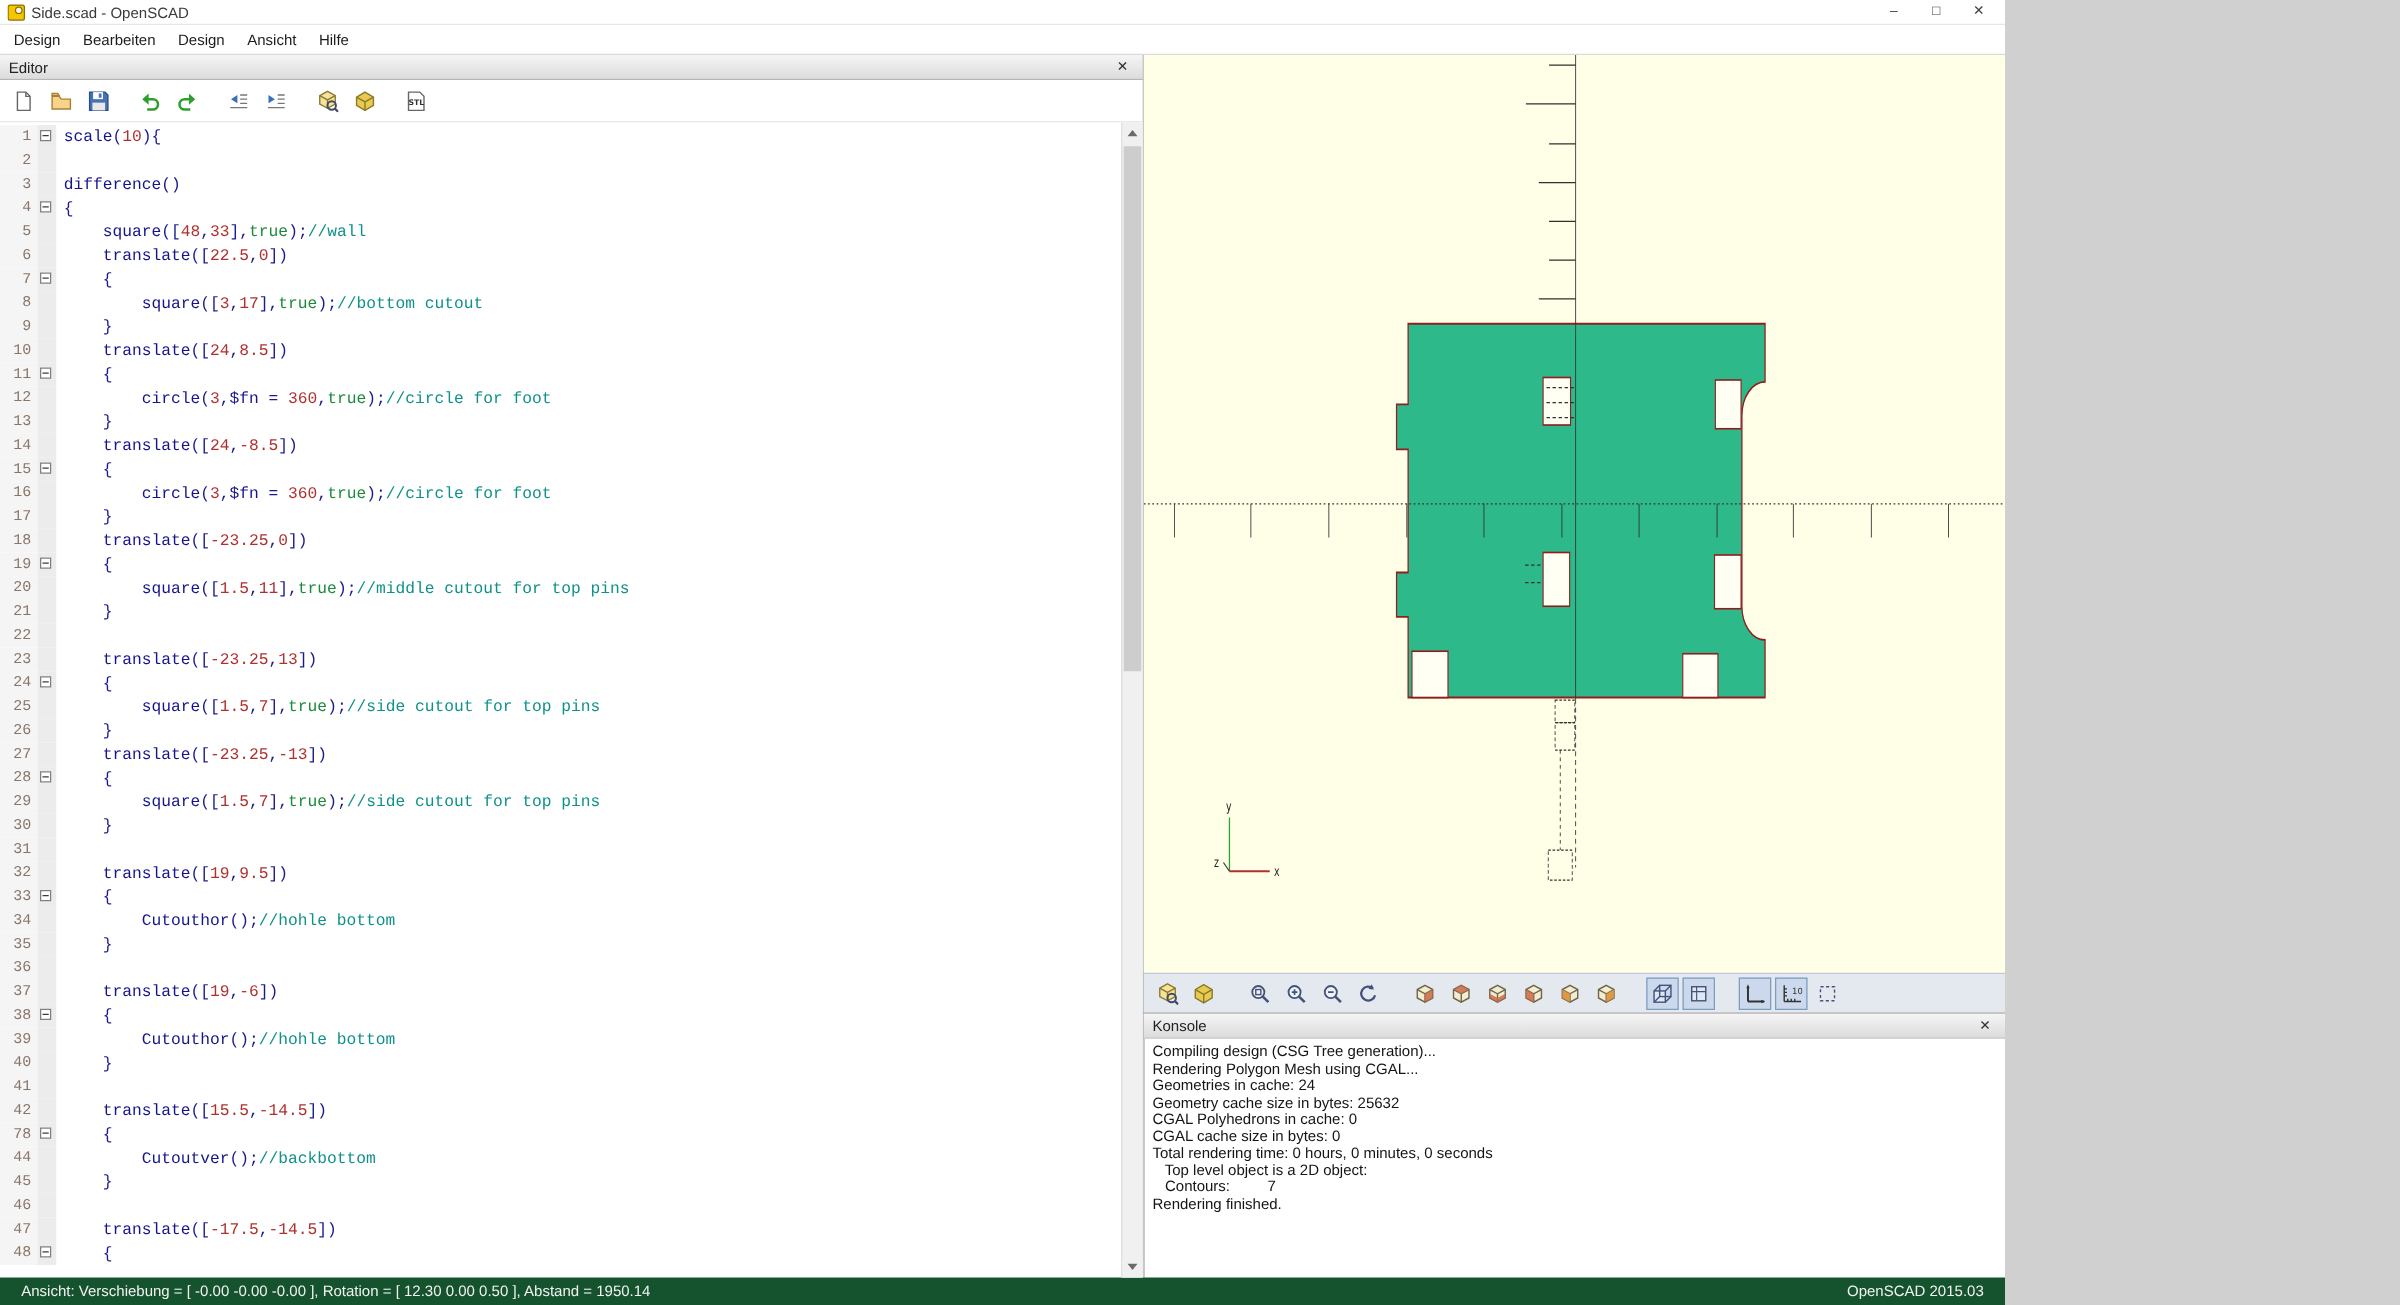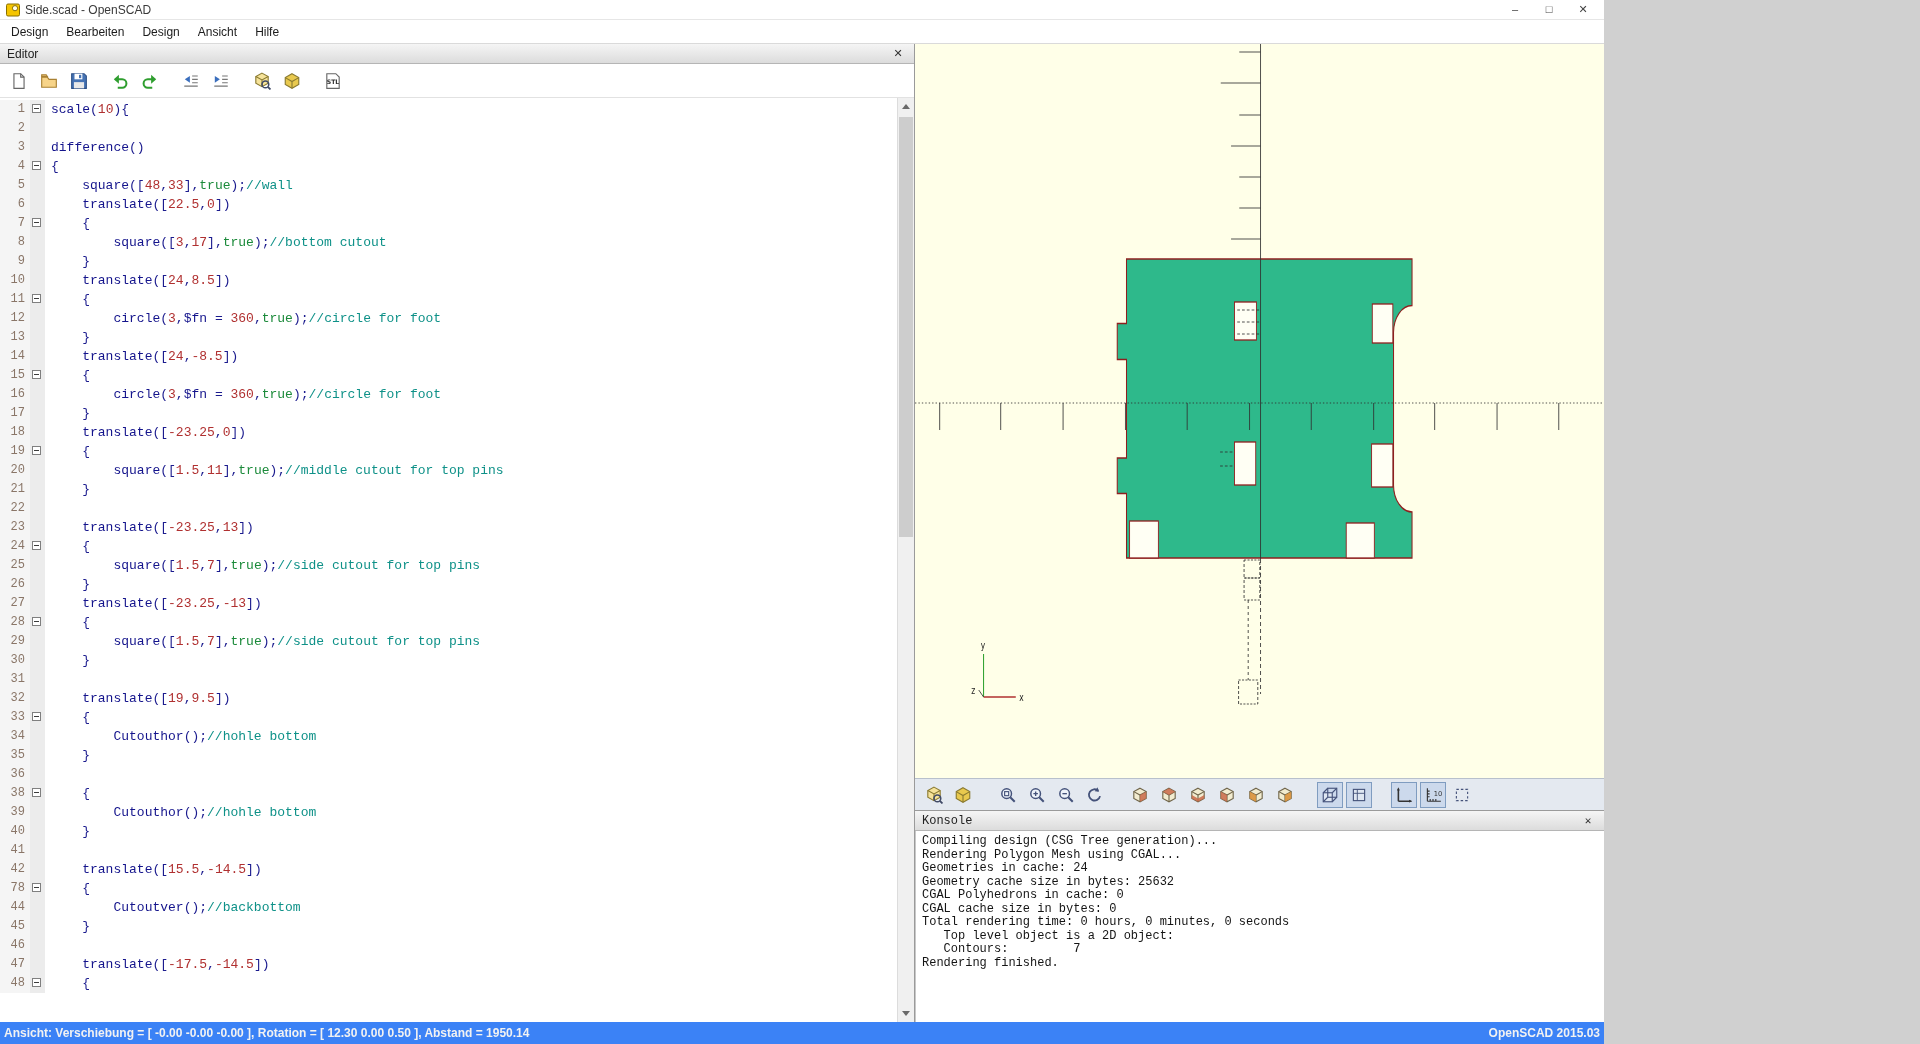--- a/index.html
+++ b/index.html
@@ -59,28 +59,28 @@
   .viewport svg{display:block;}
   svg text{font-family:"DejaVu Sans",sans-serif;}
 
   .viewport-toolbar{height:32px;flex:none;background:#e4e9f0;border-top:1px solid #b8c0cc;display:flex;
     align-items:center;padding:0 6px;gap:3px;}
   .vbtn{width:26px;height:26px;border:1px solid transparent;background:transparent;display:flex;
     align-items:center;justify-content:center;cursor:default;}
   .vbtn.gap{margin-left:16px;}
   .vbtn.active{background:#ccd9ec;border:1px solid #7f9cc0;}
 
-  .console-panel{flex:1;display:flex;flex-direction:column;border-top:1px solid #9a9a9a;min-height:0;font-family:Liberation Mono, monospace;}
+  .console-panel{flex:1;display:flex;flex-direction:column;border-top:1px solid #9a9a9a;min-height:0;}
   .console-body{flex:1;background:#fff;font-size:12px;line-height:13.5px;padding:4px 6px;
     white-space:pre;color:#141414;overflow:hidden;border-left:1px solid #c8c8c8;}
   .console-line{height:13.5px;}
 
   
-  .statusbar{height:22px;flex:none;background:#3b82f6;color:#f2f2f2;display:flex;align-items:center;
-    font-size:12px;padding:0 4px;font-weight:bold;}
+  .statusbar{height:22px;flex:none;background:#14532d;color:#f2f2f2;display:flex;align-items:center;
+    font-size:12px;padding:0 17px;}
   .sb-right{margin-left:auto;text-align:right;}
 </style>
 </head>
 <body>
 
 <div class="window">
 
   <div class="titlebar">
     <span class="app-icon">
       <svg width="14" height="14" viewBox="0 0 14 14">
@@ -207,20 +207,21 @@
             <div class="code-row"><span class="ln">27</span><span class="fold"></span><span class="code-text">	<span class="tk-id">translate</span>([<span class="tk-num">-23.25</span>,<span class="tk-num">-13</span>])</span></div>
             <div class="code-row"><span class="ln">28</span><span class="fold"><span class="fbox"></span></span><span class="code-text">	{</span></div>
             <div class="code-row"><span class="ln">29</span><span class="fold"></span><span class="code-text">		<span class="tk-id">square</span>([<span class="tk-num">1.5</span>,<span class="tk-num">7</span>],<span class="tk-bool">true</span>);<span class="tk-cmt">//side cutout for top pins</span></span></div>
             <div class="code-row"><span class="ln">30</span><span class="fold"></span><span class="code-text">	}</span></div>
             <div class="code-row"><span class="ln">31</span><span class="fold"></span><span class="code-text"></span></div>
             <div class="code-row"><span class="ln">32</span><span class="fold"></span><span class="code-text">	<span class="tk-id">translate</span>([<span class="tk-num">19</span>,<span class="tk-num">9.5</span>])</span></div>
             <div class="code-row"><span class="ln">33</span><span class="fold"><span class="fbox"></span></span><span class="code-text">	{</span></div>
             <div class="code-row"><span class="ln">34</span><span class="fold"></span><span class="code-text">		<span class="tk-id">Cutouthor</span>();<span class="tk-cmt">//hohle bottom</span></span></div>
             <div class="code-row"><span class="ln">35</span><span class="fold"></span><span class="code-text">	}</span></div>
             <div class="code-row"><span class="ln">36</span><span class="fold"></span><span class="code-text"></span></div>
+            <div class="code-row"><span class="ln">37</span><span class="fold"></span><span class="code-text">	<span class="tk-id">translate</span>([<span class="tk-num">19</span>,<span class="tk-num">-6</span>])</span></div>
             <div class="code-row"><span class="ln">38</span><span class="fold"><span class="fbox"></span></span><span class="code-text">	{</span></div>
             <div class="code-row"><span class="ln">39</span><span class="fold"></span><span class="code-text">		<span class="tk-id">Cutouthor</span>();<span class="tk-cmt">//hohle bottom</span></span></div>
             <div class="code-row"><span class="ln">40</span><span class="fold"></span><span class="code-text">	}</span></div>
             <div class="code-row"><span class="ln">41</span><span class="fold"></span><span class="code-text"></span></div>
             <div class="code-row"><span class="ln">42</span><span class="fold"></span><span class="code-text">	<span class="tk-id">translate</span>([<span class="tk-num">15.5</span>,<span class="tk-num">-14.5</span>])</span></div>
             <div class="code-row"><span class="ln">78</span><span class="fold"><span class="fbox"></span></span><span class="code-text">	{</span></div>
             <div class="code-row"><span class="ln">44</span><span class="fold"></span><span class="code-text">		<span class="tk-id">Cutoutver</span>();<span class="tk-cmt">//backbottom</span></span></div>
             <div class="code-row"><span class="ln">45</span><span class="fold"></span><span class="code-text">	}</span></div>
             <div class="code-row"><span class="ln">46</span><span class="fold"></span><span class="code-text"></span></div>
             <div class="code-row"><span class="ln">47</span><span class="fold"></span><span class="code-text">	<span class="tk-id">translate</span>([<span class="tk-num">-17.5</span>,<span class="tk-num">-14.5</span>])</span></div>

